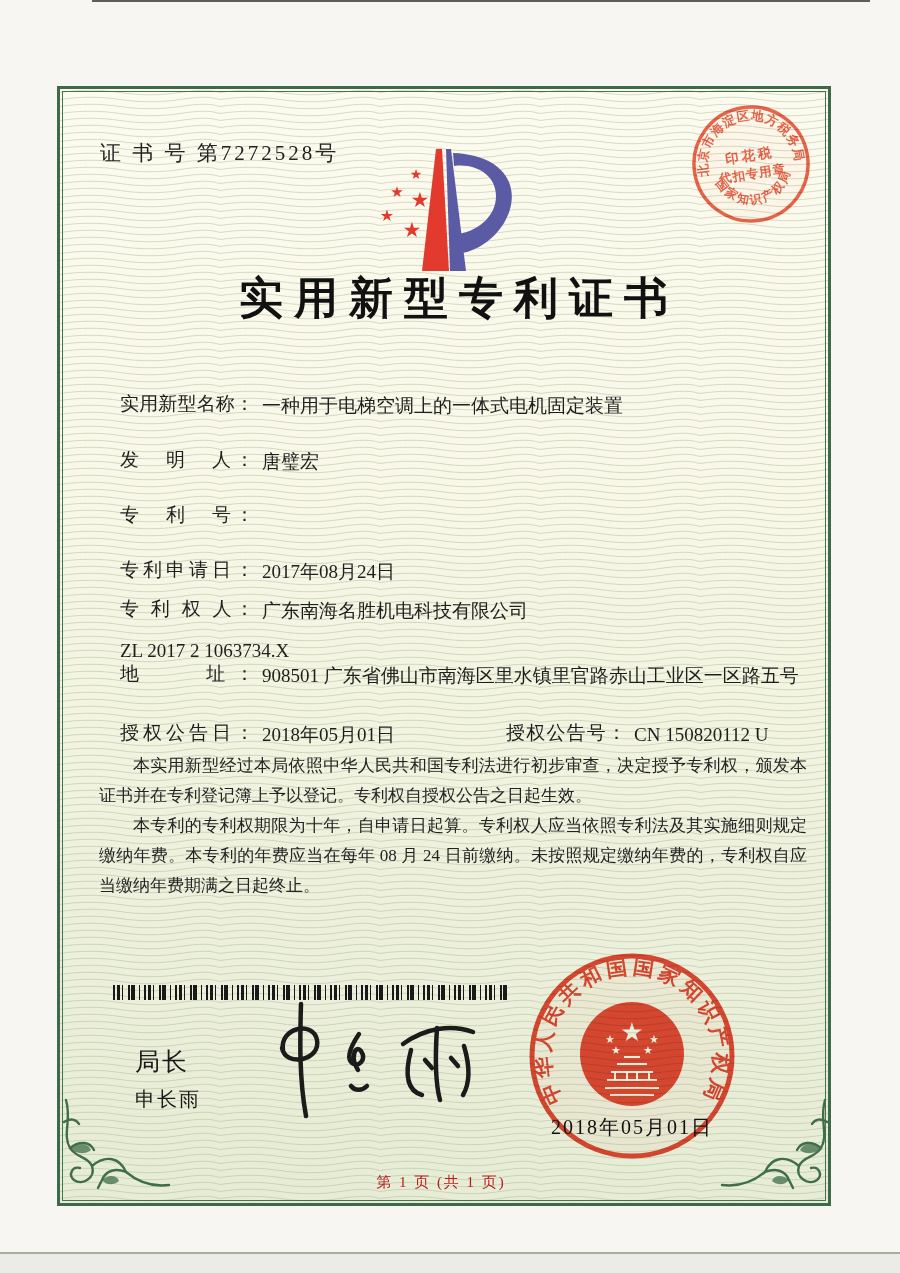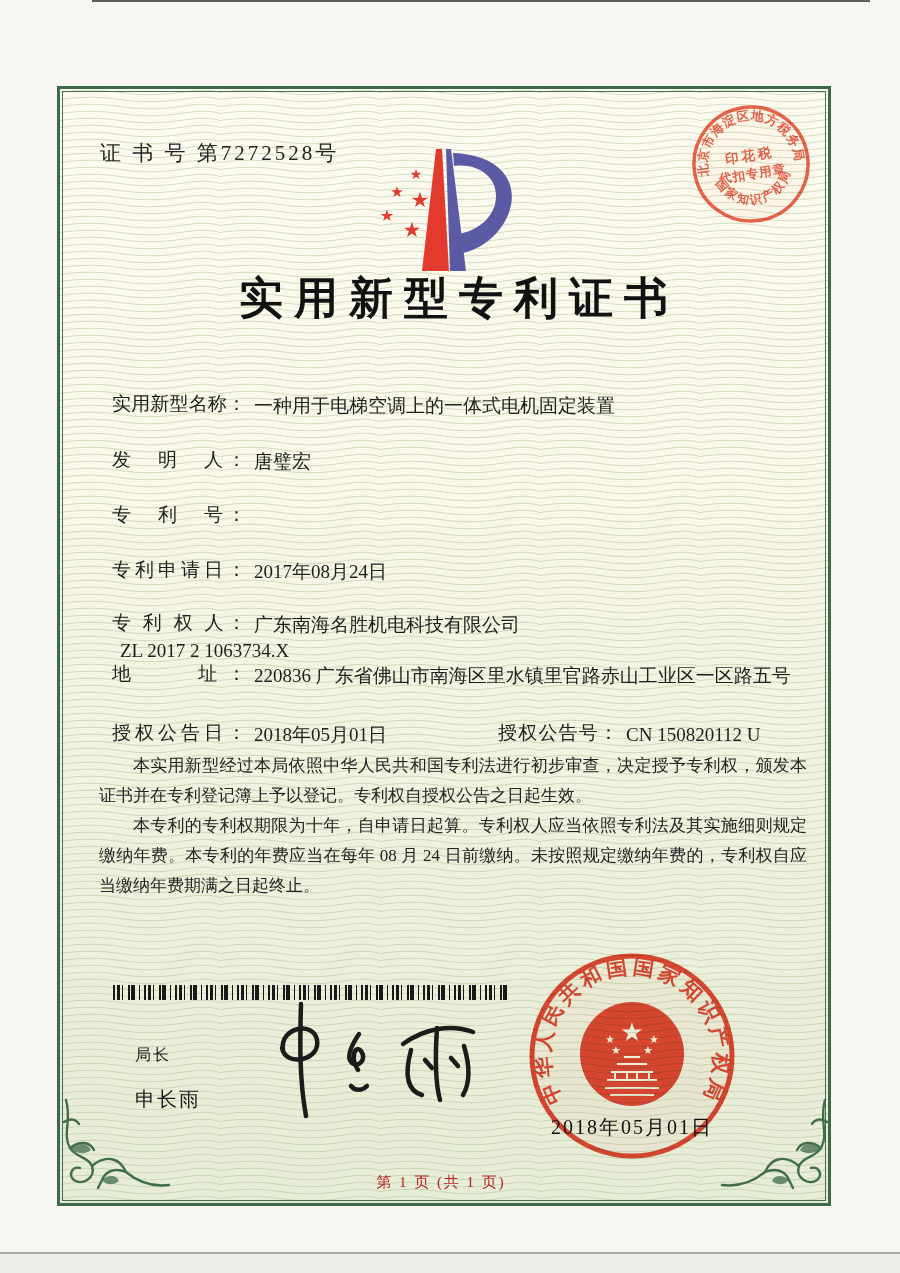--- a/index.html
+++ b/index.html
@@ -23,40 +23,40 @@
   .panel-inner-line{position:absolute;inset:2px;border:1px solid #47714f;pointer-events:none;}
   .waves{position:absolute;inset:0;width:100%;height:100%;opacity:.5;}
   .corner-flourish{width:110px;height:105px;}
   .flourish-bl{left:61px;top:1092px;}
   .flourish-br{left:720px;top:1092px;transform:scaleX(-1);}
   
   .cert-number{left:100px;top:139px;font-size:21px;letter-spacing:3px;color:#222;}
   .logo{left:350px;top:145px;}
   .doc-title{left:57px;top:269px;width:768px;text-align:center;font-size:44px;font-weight:700;letter-spacing:11px;color:#111;padding-left:18px;}
   .field-row{left:112px;display:flex;font-size:19px;color:#1e1e1e;}
-  .field-label{width:134px;flex:0 0 134px;text-align:justify;text-align-last:justify;white-space:nowrap;}
+  .field-label{width:134px;flex:0 0 134px;text-align:justify;text-align-last:justify;white-space:nowrap;margin-left:8px;}
   .field-value{margin-left:8px;max-width:548px;line-height:29px;}
   .row1{top:391px;} .row2{top:447px;} .row3{top:502px;flex-direction:column;}
-  .row4{top:557px;} .row5{top:610px;} .row6{top:661px;justify-content:center;}
+  .row4{top:557px;} .row5{top:596px;} .row6{top:661px;justify-content:center;}
   .row-grant-date{top:720px;}
   .row-grant-no{top:720px;left:498px;}
   .row-grant-no .field-label{width:120px;flex-basis:120px;}
   .paragraphs{left:99px;top:751px;width:708px;font-size:17px;line-height:30px;text-align:justify;color:#232323;}
   .paragraphs p{margin:0;text-indent:2em;}
   .barcode{left:113px;top:985px;width:398px;height:15px;
     background:
       repeating-linear-gradient(90deg,
         #191919 0 2px, transparent 2px 4px,
         #191919 4px 7px, transparent 7px 9px,
         #191919 9px 10px, transparent 10px 15px,
         #191919 15px 17px, transparent 17px 18px,
         #191919 18px 22px, transparent 22px 26px,
         #191919 26px 27px, transparent 27px 31px);
   }
-  .director-title{left:135px;top:1045px;font-size:16px;letter-spacing:2px;color:#1a1a1a;font-family:"Liberation Sans","DejaVu Sans",sans-serif;}
+  .director-title{left:135px;top:1045px;font-size:25px;letter-spacing:2px;color:#1a1a1a;font-family:"Liberation Sans","DejaVu Sans",sans-serif;}
   .director-name{left:135px;top:1086px;font-size:20px;letter-spacing:2px;color:#1a1a1a;font-family:"Liberation Sans","DejaVu Sans",sans-serif;}
   .signature{left:255px;top:998px;}
   .big-seal{left:527px;top:951px;mix-blend-mode:multiply;opacity:.95;}
   .seal-date{left:551px;top:1114px;font-size:20px;letter-spacing:2px;color:#101010;z-index:3;}
   .tax-stamp{left:689px;top:102px;transform:rotate(-9deg);mix-blend-mode:multiply;opacity:.9;}
   .footer-page{left:57px;top:1173px;width:768px;text-align:center;font-size:15px;letter-spacing:2px;color:#b91c1c;}
   svg text{font-family:"DejaVu Sans","Liberation Sans",sans-serif;}
 </style>
 </head>
 <body>
@@ -132,21 +132,21 @@
 <div class="abs field-row row4">
   <span class="field-label">专利申请日：</span>
   <span class="field-value">2017年08月24日</span>
 </div>
 <div class="abs field-row row5">
   <span class="field-label">专 利 权 人：</span>
   <span class="field-value">广东南海名胜机电科技有限公司</span>
 </div>
 <div class="abs field-row row6">
   <span class="field-label">地　　址：</span>
-  <span class="field-value">220836 广东省佛山市南海区里水镇里官路赤山工业区一区路五号</span>
+  <span class="field-value">908501 广东省佛山市南海区里水镇里官路赤山工业区一区路五号</span>
 </div>
 <div class="abs field-row row-grant-date">
   <span class="field-label">授权公告日：</span>
   <span class="field-value">2018年05月01日</span>
 </div>
 <div class="abs field-row row-grant-no">
   <span class="field-label">授权公告号：</span>
   <span class="field-value">CN 150820112 U</span>
 </div>
 

